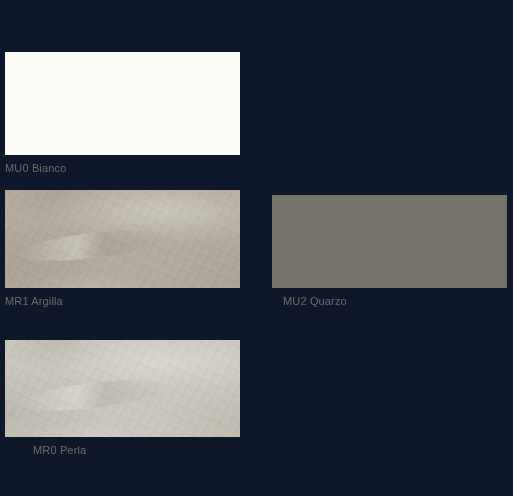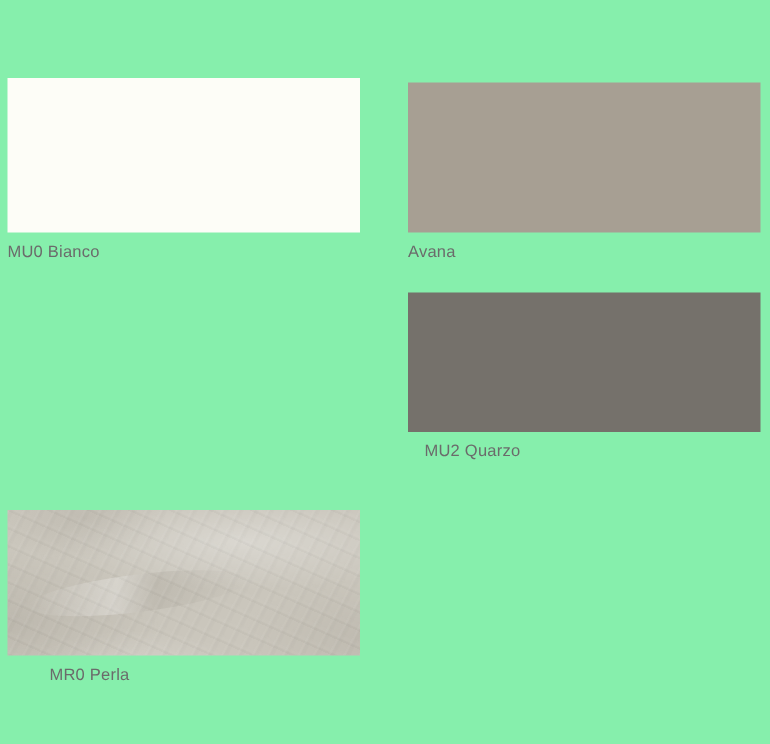--- a/index.html
+++ b/index.html
@@ -95,28 +95,30 @@
     font-size: 11px;
     line-height: 13px;
     color: #6b6b6b;
     letter-spacing: 0.15px;
     white-space: nowrap;
   }
 </style>
 </head>
 <body>
 
-<div id="palette-board" style="background: #86efac;">
+<div id="palette-board" style="background: #0f172a;">
     <div class="swatch-card" style="left: 5px; top: 52px; width: 235px; height: 125px;">
       <div class="swatch-chip" style="height: 103px; background-color: rgb(253, 253, 247);"></div>
       <div class="swatch-label" style="top: 110px; color: rgb(107, 107, 107);">MU0 Bianco</div>
     </div>
-    <div class="swatch-card" style="left: 272px; top: 55px; width: 235px; height: 122px;">
-      <div class="swatch-chip" style="height: 100px; background-color: rgb(167, 159, 147);"></div>
-      <div class="swatch-label" style="top: 107px; color: rgb(107, 107, 107);">Avana</div>
+    <div class="swatch-card" style="left: 5px; top: 190px; width: 235px; height: 120px;">
+      <div class="swatch-chip textured" style="height: 98px; background-color: rgb(179, 172, 158);">
+        <span class="vein"></span>
+      </div>
+      <div class="swatch-label" style="top: 105px; color: rgb(107, 107, 107);">MR1 Argilla</div>
     </div>
     <div class="swatch-card" style="left: 272px; top: 195px; width: 235px; height: 115px;">
       <div class="swatch-chip" style="height: 93px; background-color: rgb(117, 113, 107);"></div>
       <div class="swatch-label" style="top: 100px; color: rgb(107, 107, 107); padding-left: 11px;">MU2 Quarzo</div>
     </div>
     <div class="swatch-card" style="left: 5px; top: 340px; width: 235px; height: 119px;">
       <div class="swatch-chip textured" style="height: 97px; background-color: rgb(202, 198, 188);">
         <span class="vein"></span>
       </div>
       <div class="swatch-label" style="top: 104px; color: rgb(107, 107, 107); padding-left: 28px;">MR0 Perla</div>

